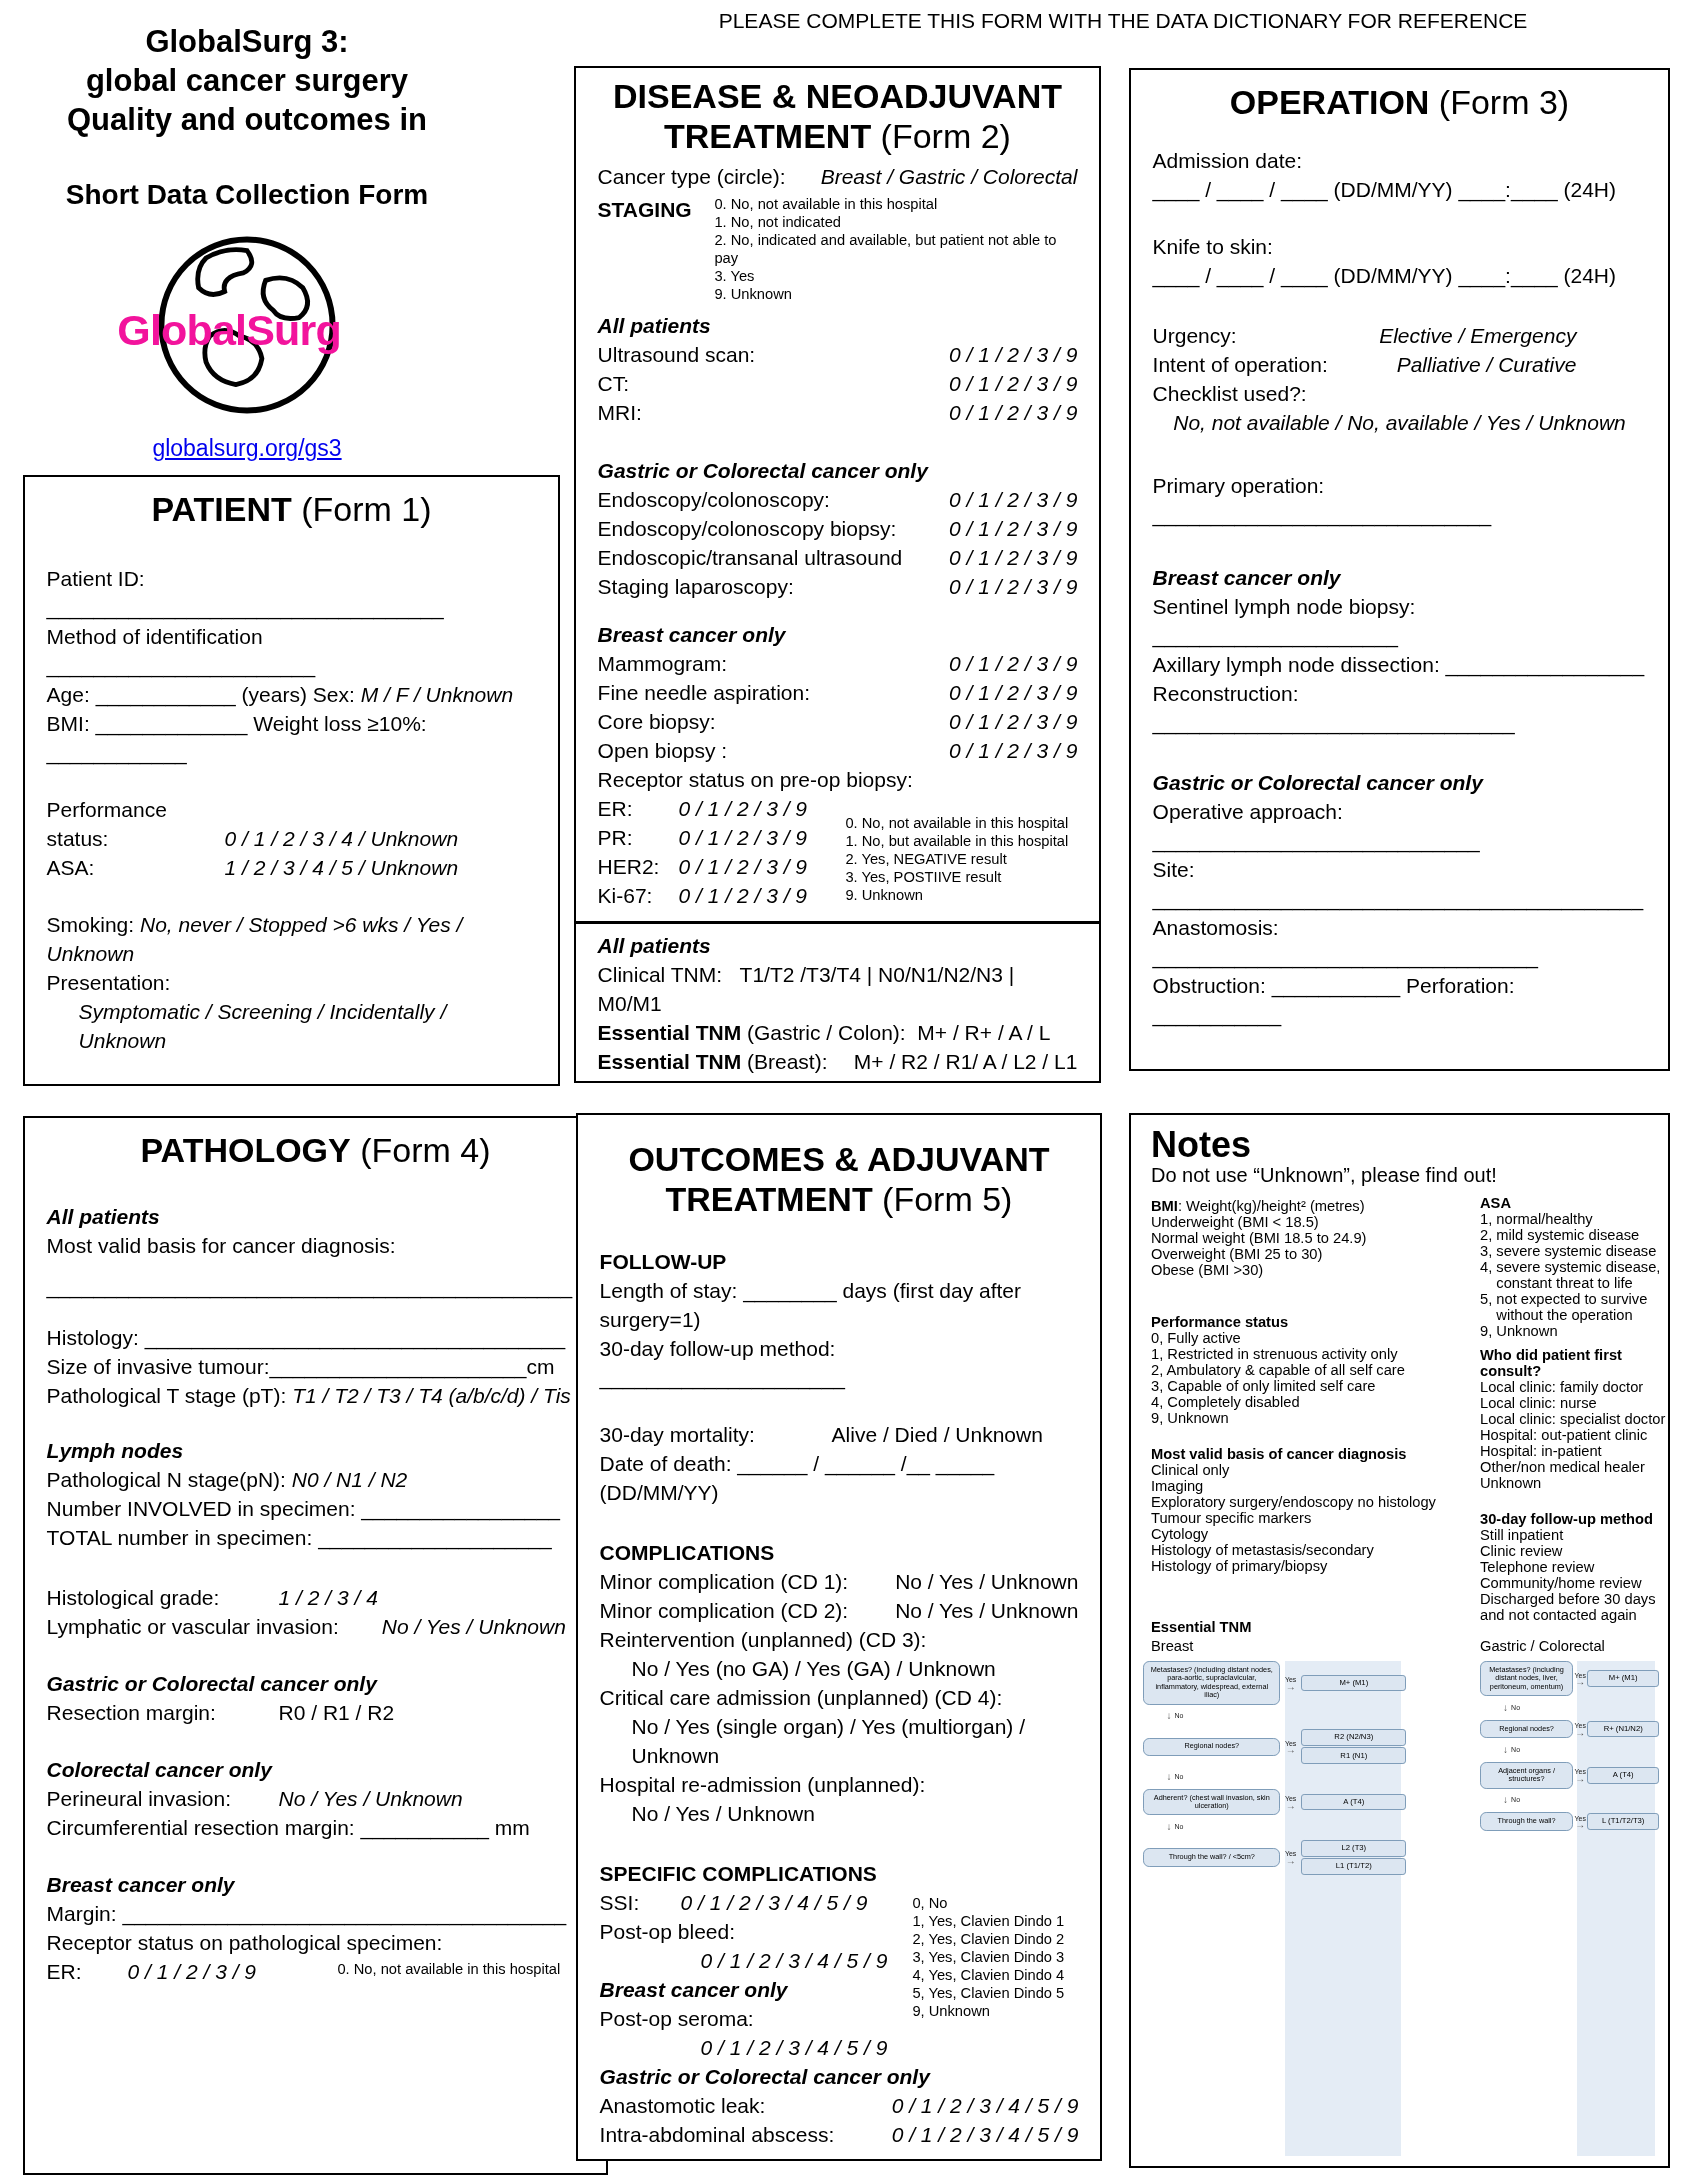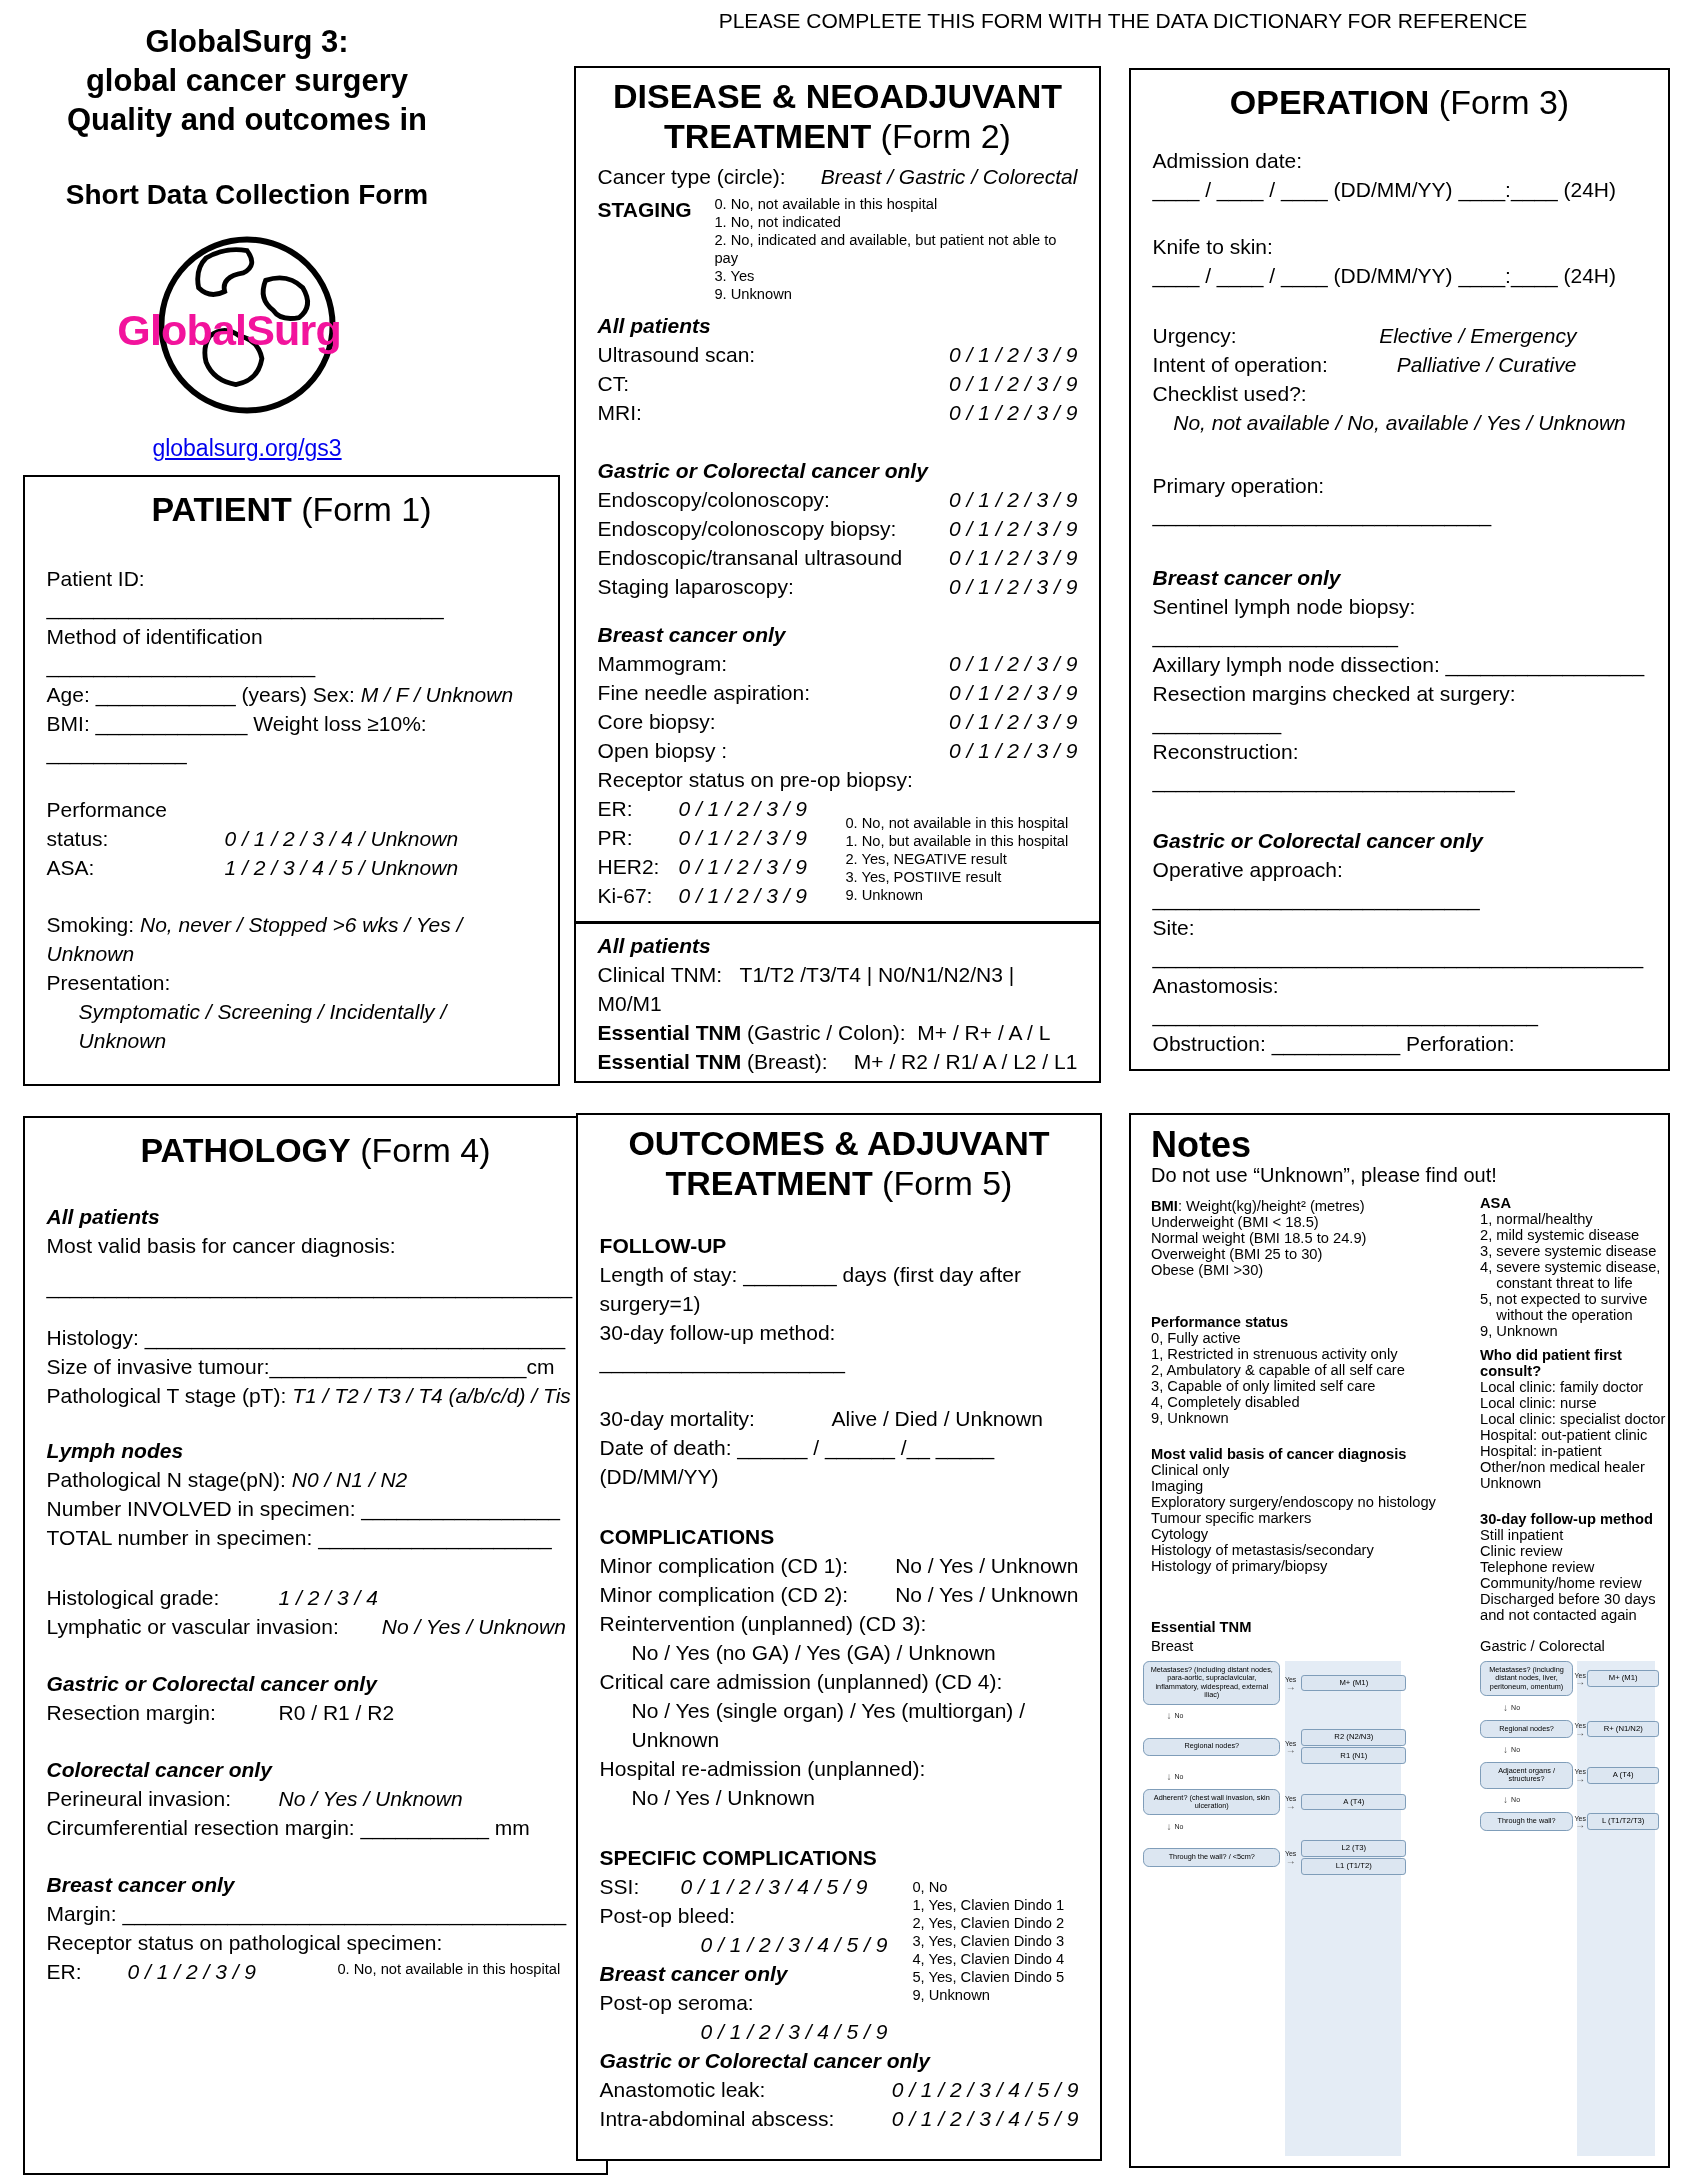--- a/index.html
+++ b/index.html
@@ -217,21 +217,20 @@
       <div class="row">
           <span>Intent of operation:</span>
           <span class="it" style="margin-right:70px;">Palliative  /  Curative</span>
         </div>
       <div>Checklist used?:</div>
       <div class="it cen">No, not available / No, available / Yes / Unknown</div>
       <div class="mt44">Primary operation: _____________________________</div>
       <div class="bi mt44">Breast cancer only</div>
       <div>Sentinel lymph node biopsy: _____________________</div>
       <div>Axillary lymph node dissection: _________________</div>
-      <div>Resection margins checked at surgery: ___________</div>
       <div>Reconstruction: _______________________________</div>
       <div class="bi mt40">Gastric or Colorectal cancer only</div>
       <div>Operative approach: ____________________________</div>
       <div>Site: __________________________________________</div>
       <div>Anastomosis:  _________________________________</div>
       <div>Obstruction: ___________ Perforation: ___________</div>
 
     </div>
   </div>
 
@@ -268,21 +267,21 @@
         <div class="sm" style="width:247px;margin-top:3.1px;">
           <div>0. No, not available in this hospital</div>
 
         </div>
       </div>
 
     </div>
   </div>
 
   <div class="box" style="left:576px;top:1113px;width:526px;height:1048px;">
-    <div class="title" style="margin-top:8px;line-height:40px;">
+    <div class="title" style="margin-top:24px;line-height:40px;">
       <div>OUTCOMES &amp; ADJUVANT</div>
       <div><span>TREATMENT</span><span class="norm"> (Form 5)</span></div>
     </div>
     <div class="pad">
       <div class="b mt36">FOLLOW-UP</div>
       <div>Length of stay: ________ days (first day after surgery=1)</div>
       <div>30-day follow-up method: _____________________</div>
       <div class="mt36"><span class="lbl300">30-day mortality:</span><span>Alive  /  Died  /  Unknown</span></div>
       <div>Date of death: ______ / ______ /__ _____ (DD/MM/YY)</div>
       <div class="b mt40">COMPLICATIONS</div>

